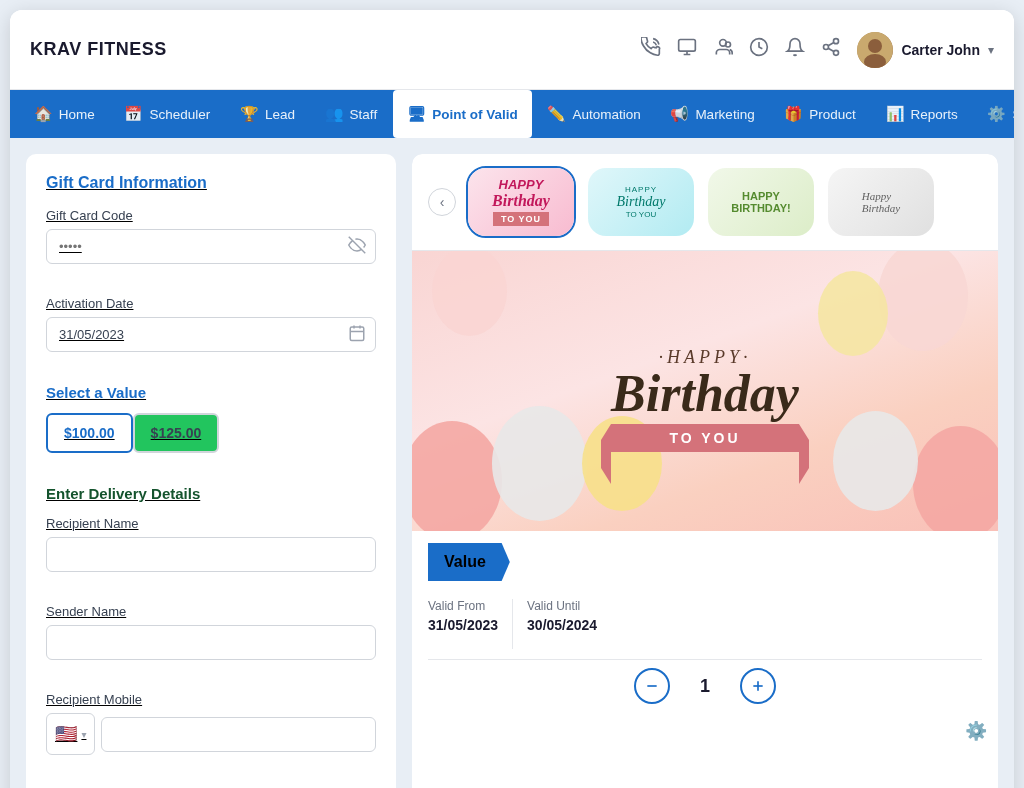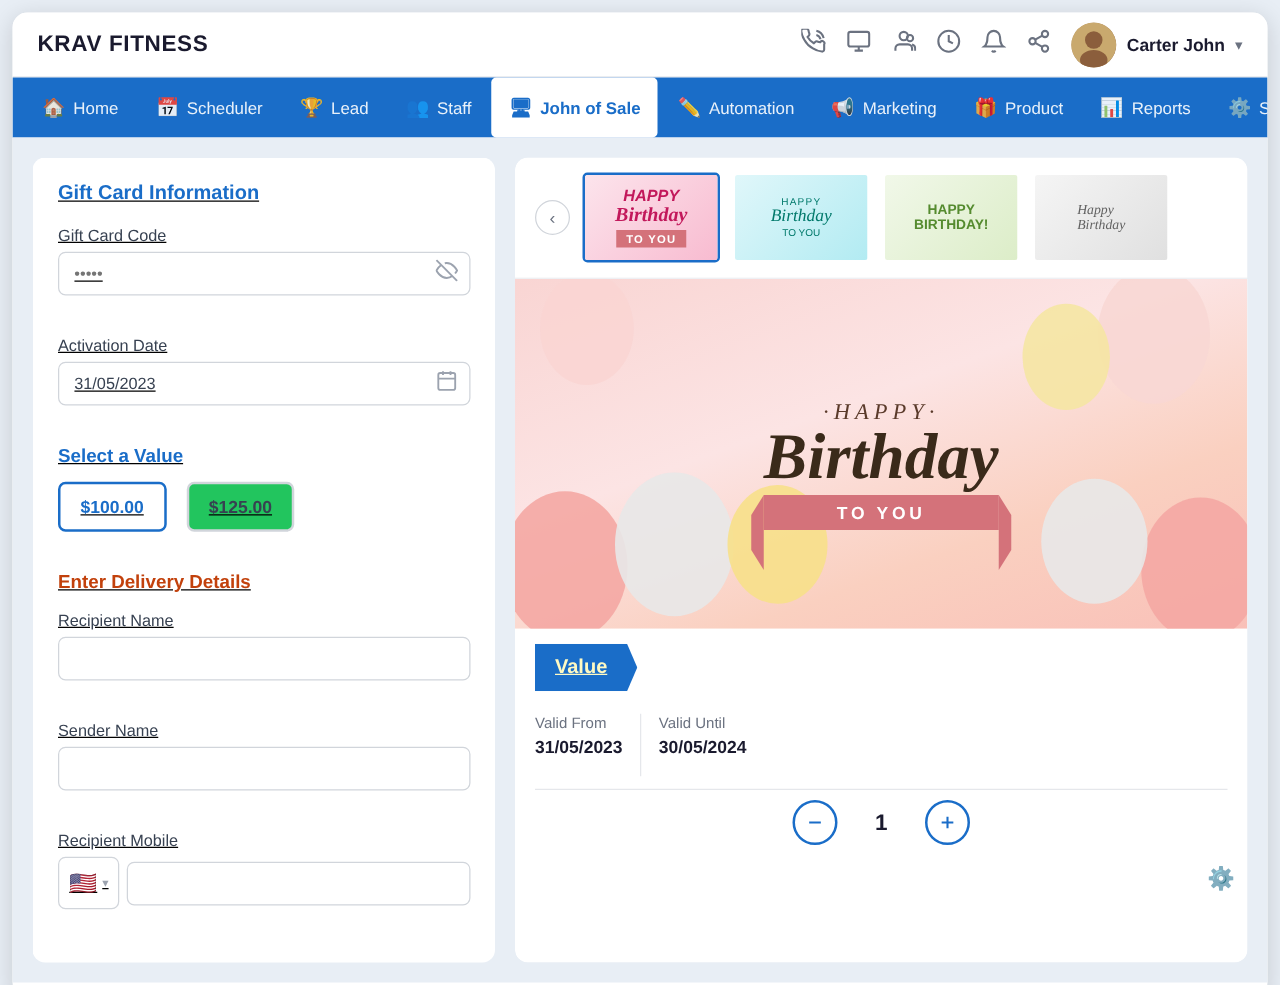--- a/index.html
+++ b/index.html
@@ -19,21 +19,21 @@
       border-radius: 12px;
       overflow: hidden;
       box-shadow: 0 4px 20px rgba(0,0,0,0.15);
     }
     
     .top-bar {
       display: flex;
       align-items: center;
       justify-content: space-between;
       padding: 0 20px;
-      height: 52px;
+      height: 80px;
       background: #fff;
       border-bottom: 1px solid #e5e7eb;
     }
     .app-logo {
       font-weight: 800;
       font-size: 18px;
       color: #1a1a2e;
       letter-spacing: 0.5px;
     }
     .top-icons {
@@ -159,41 +159,41 @@
       cursor: pointer;
     }
     .select-value-title {
       color: #1a6dc8;
       font-weight: 700;
       font-size: 15px;
       margin-bottom: 12px;
     }
     .value-options {
       display: flex;
-      gap: 16px;
+      gap: 0;
       margin-bottom: 20px;
       flex-wrap: wrap;
     }
     .value-btn {
       padding: 10px 16px;
       border-radius: 6px;
       font-size: 14px;
       font-weight: 600;
       cursor: pointer;
       border: 2px solid #d1d5db;
       background: #22c55e;
       color: #374151;
     }
     .value-btn.selected {
       border-color: #1a6dc8;
       color: #1a6dc8;
       background: #fff;
     }
     .delivery-title {
-      color: #c2410c;
+      color: #14532d;
       font-weight: 700;
       font-size: 15px;
       margin-bottom: 14px;
     }
     .flag-phone {
       display: flex;
       align-items: center;
       gap: 6px;
     }
     .flag-select {
@@ -245,21 +245,21 @@
       flex-shrink: 0;
     }
     .thumb-container {
       display: flex;
       gap: 10px;
       flex: 1;
     }
     .thumb-card {
       width: 110px;
       height: 72px;
-      border-radius: 4px;
+      border-radius: 20px;
       border: 2px solid transparent;
       overflow: hidden;
       cursor: pointer;
       flex-shrink: 0;
       position: relative;
     }
     .thumb-card.selected {
       border-color: #1a6dc8;
     }
     
@@ -546,21 +546,21 @@
     <div class="nav-item">
       <span class="nav-icon">🏆</span>
       <span>Lead</span>
     </div>
     <div class="nav-item">
       <span class="nav-icon">👥</span>
       <span>Staff</span>
     </div>
     <div class="nav-item active">
       <span class="nav-icon">🖥</span>
-      <span>John of Sale</span>
+      <span>Point of Valid</span>
     </div>
     <div class="nav-item">
       <span class="nav-icon">✏️</span>
       <span>Automation</span>
     </div>
     <div class="nav-item">
       <span class="nav-icon">📢</span>
       <span>Marketing</span>
     </div>
     <div class="nav-item">
@@ -698,21 +698,21 @@
               <div class="happy-text">·HAPPY·</div>
               <div class="birthday-text">Birthday</div>
               <div class="to-you-banner">TO YOU</div>
             </div>
           </div>
         </div>
 
         <div class="value-section-wrapper">
           <div style="margin-top:12px; margin-bottom:10px;">
             <div style="display:inline-block; position:relative;">
-              <div style="background:#1a6dc8; color:#fef9c3; font-weight:700; font-size:16px; padding:10px 24px 10px 16px; clip-path: polygon(0 0, 90% 0, 100% 50%, 90% 100%, 0 100%); text-decoration: underline;">
+              <div style="background:#1a6dc8; color:#000000; font-weight:700; font-size:16px; padding:10px 24px 10px 16px; clip-path: polygon(0 0, 90% 0, 100% 50%, 90% 100%, 0 100%);">
                 <span>Value</span>
               </div>
             </div>
           </div>
 
           <div class="card-details-row">
             <div class="date-info">
               <div class="date-col">
                 <span class="date-label">Valid From</span>
                 <span class="date-value">31/05/2023</span>

